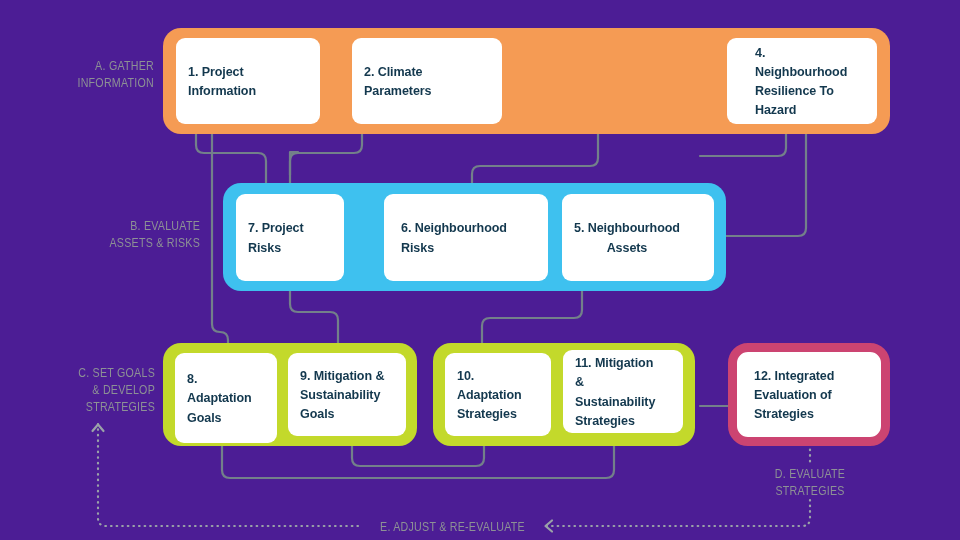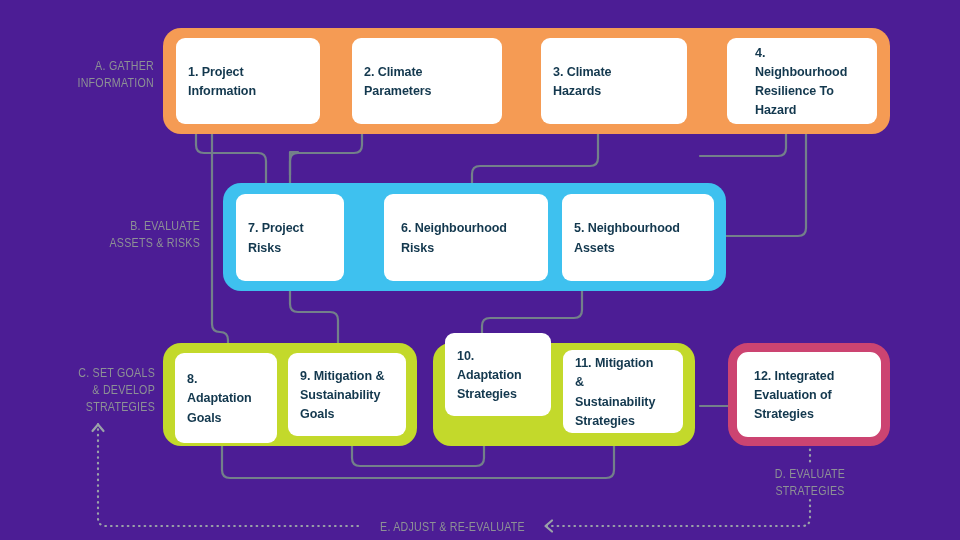--- a/index.html
+++ b/index.html
@@ -197,24 +197,20 @@
   <div class="step" style="left:176px; top:38px; width:144px; height:86px;">
     <div class="step-text step-hang">1. Project
 Information</div>
   </div>
 
   <div class="step" style="left:352px; top:38px; width:150px; height:86px;">
     <div class="step-text step-hang">2. Climate
 Parameters</div>
   </div>
 
-  <div class="step" style="left:541px; top:38px; width:146px; height:86px;">
-    <div class="step-text step-hang">3. Climate
-Hazards</div>
-  </div>
 
   <div class="step" style="left:727px; top:38px; width:150px; height:86px;padding-left:28px;">
     <div class="step-text step-hang">4. Neighbourhood
 Resilience To
 Hazard</div>
   </div>
 
   <div class="phase-label pl-right" style="right:760px; top:218px; width:190px;">B. EVALUATE
 ASSETS &amp; RISKS</div>
 
@@ -223,21 +219,21 @@
   <div class="step" style="left:236px; top:194px; width:108px; height:87px;">
     <div class="step-text step-hang">7. Project
 Risks</div>
   </div>
 
   <div class="step" style="left:384px; top:194px; width:164px; height:87px;padding-left:17px;">
     <div class="step-text step-hang">6. Neighbourhood
 Risks</div>
   </div>
 
-  <div class="step" style="left:562px; top:194px; width:152px; height:87px;">
+  <div class="step" style="left:562px; top:194px; width:152px; height:87px;text-align:center;">
     <div class="step-text step-hang">5. Neighbourhood
 Assets</div>
   </div>
 
   <div class="phase-label pl-right" style="right:805px; top:365px; width:190px;">C. SET GOALS
 &amp; DEVELOP
 STRATEGIES</div>
 
   <div class="band band-goals" style="left:163px; top:343px; width:254px; height:103px;"></div>
 
@@ -247,21 +243,21 @@
   </div>
 
   <div class="step" style="left:288px; top:353px; width:118px; height:83px;">
     <div class="step-text step-hang">9. Mitigation &amp;
 Sustainability
 Goals</div>
   </div>
 
   <div class="band band-strat" style="left:433px; top:343px; width:262px; height:103px;"></div>
 
-  <div class="step" style="left:445px; top:333px; width:106px; height:83px;">
+  <div class="step" style="left:445px; top:353px; width:106px; height:83px;">
     <div class="step-text step-hang2">10. Adaptation
 Strategies</div>
   </div>
 
   <div class="step" style="left:563px; top:350px; width:120px; height:83px;">
     <div class="step-text step-hang2">11. Mitigation &amp;
 Sustainability
 Strategies</div>
   </div>
 

